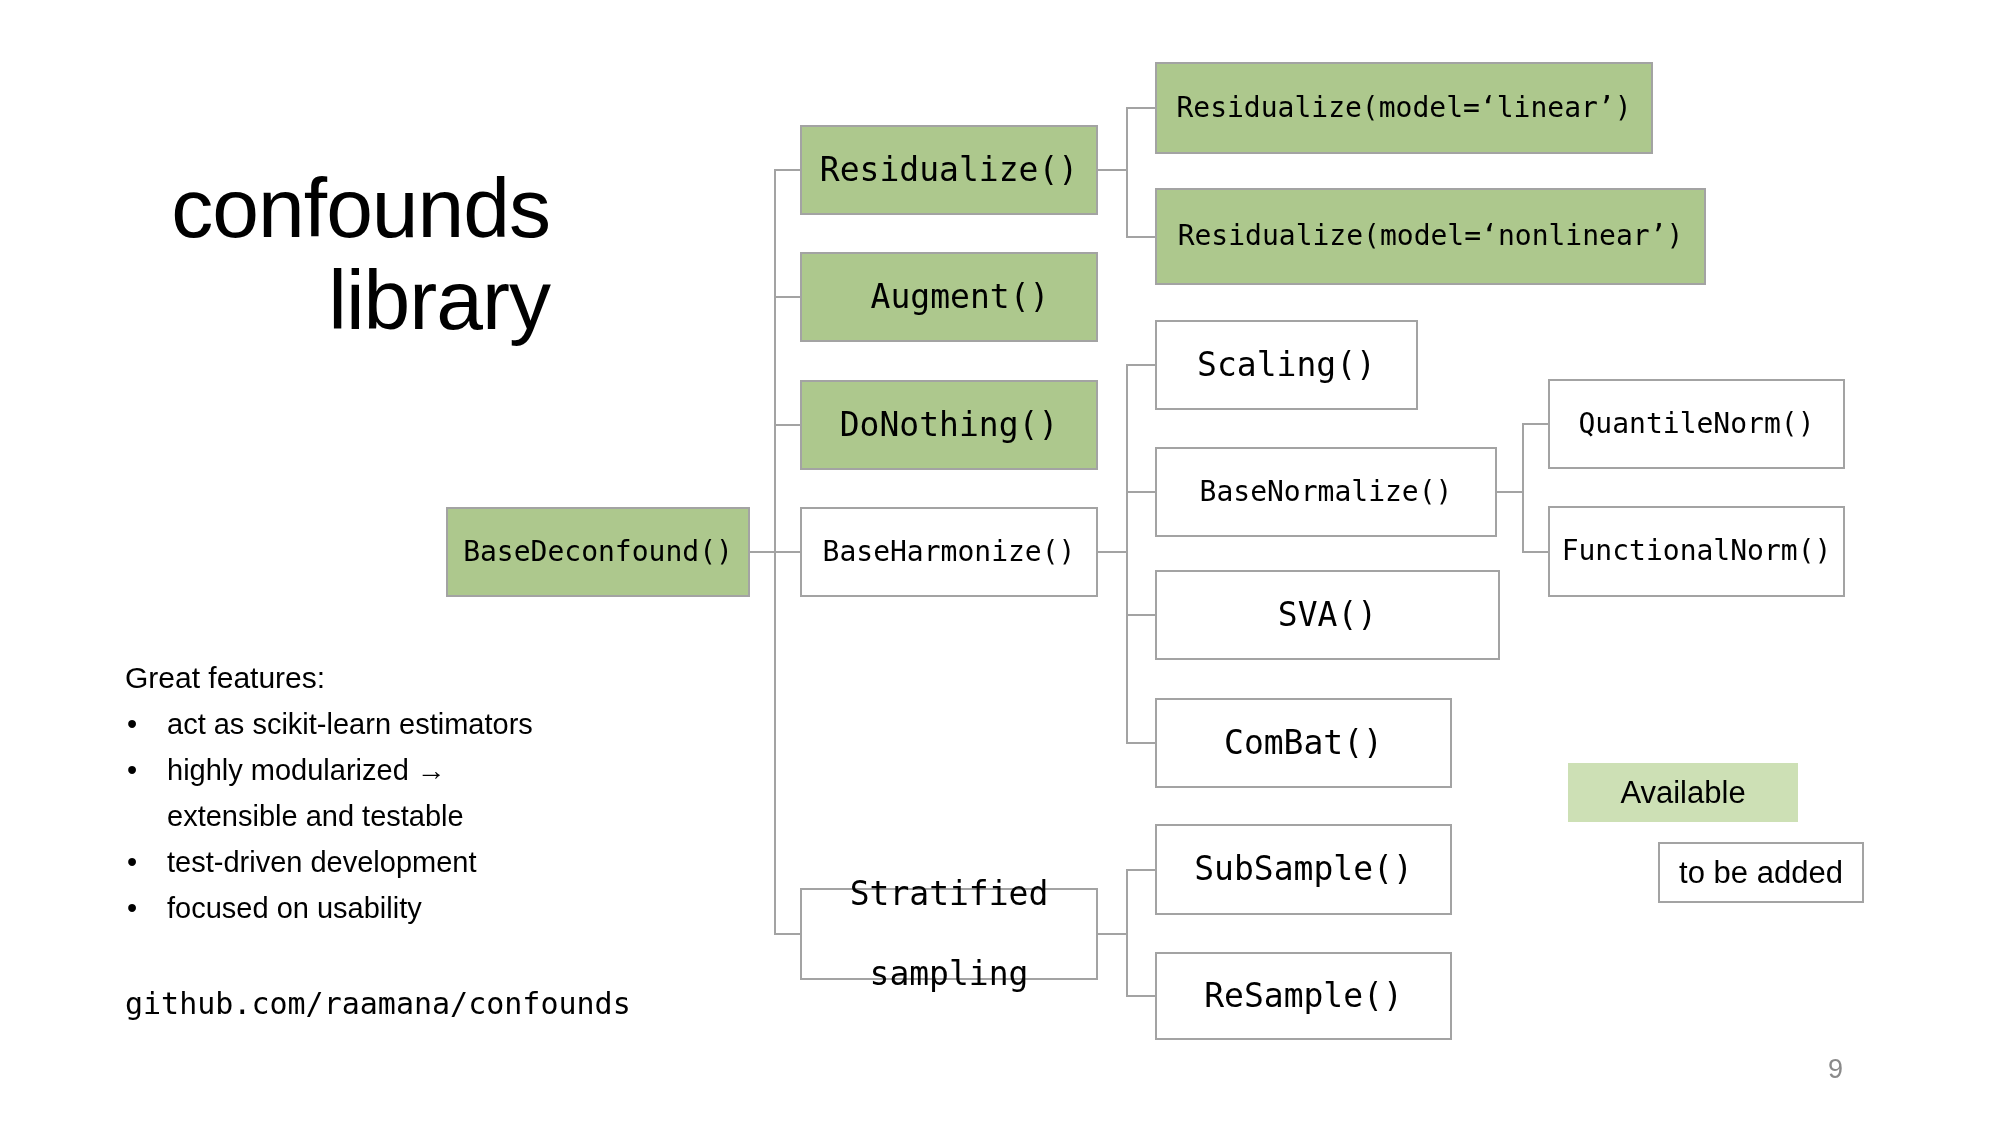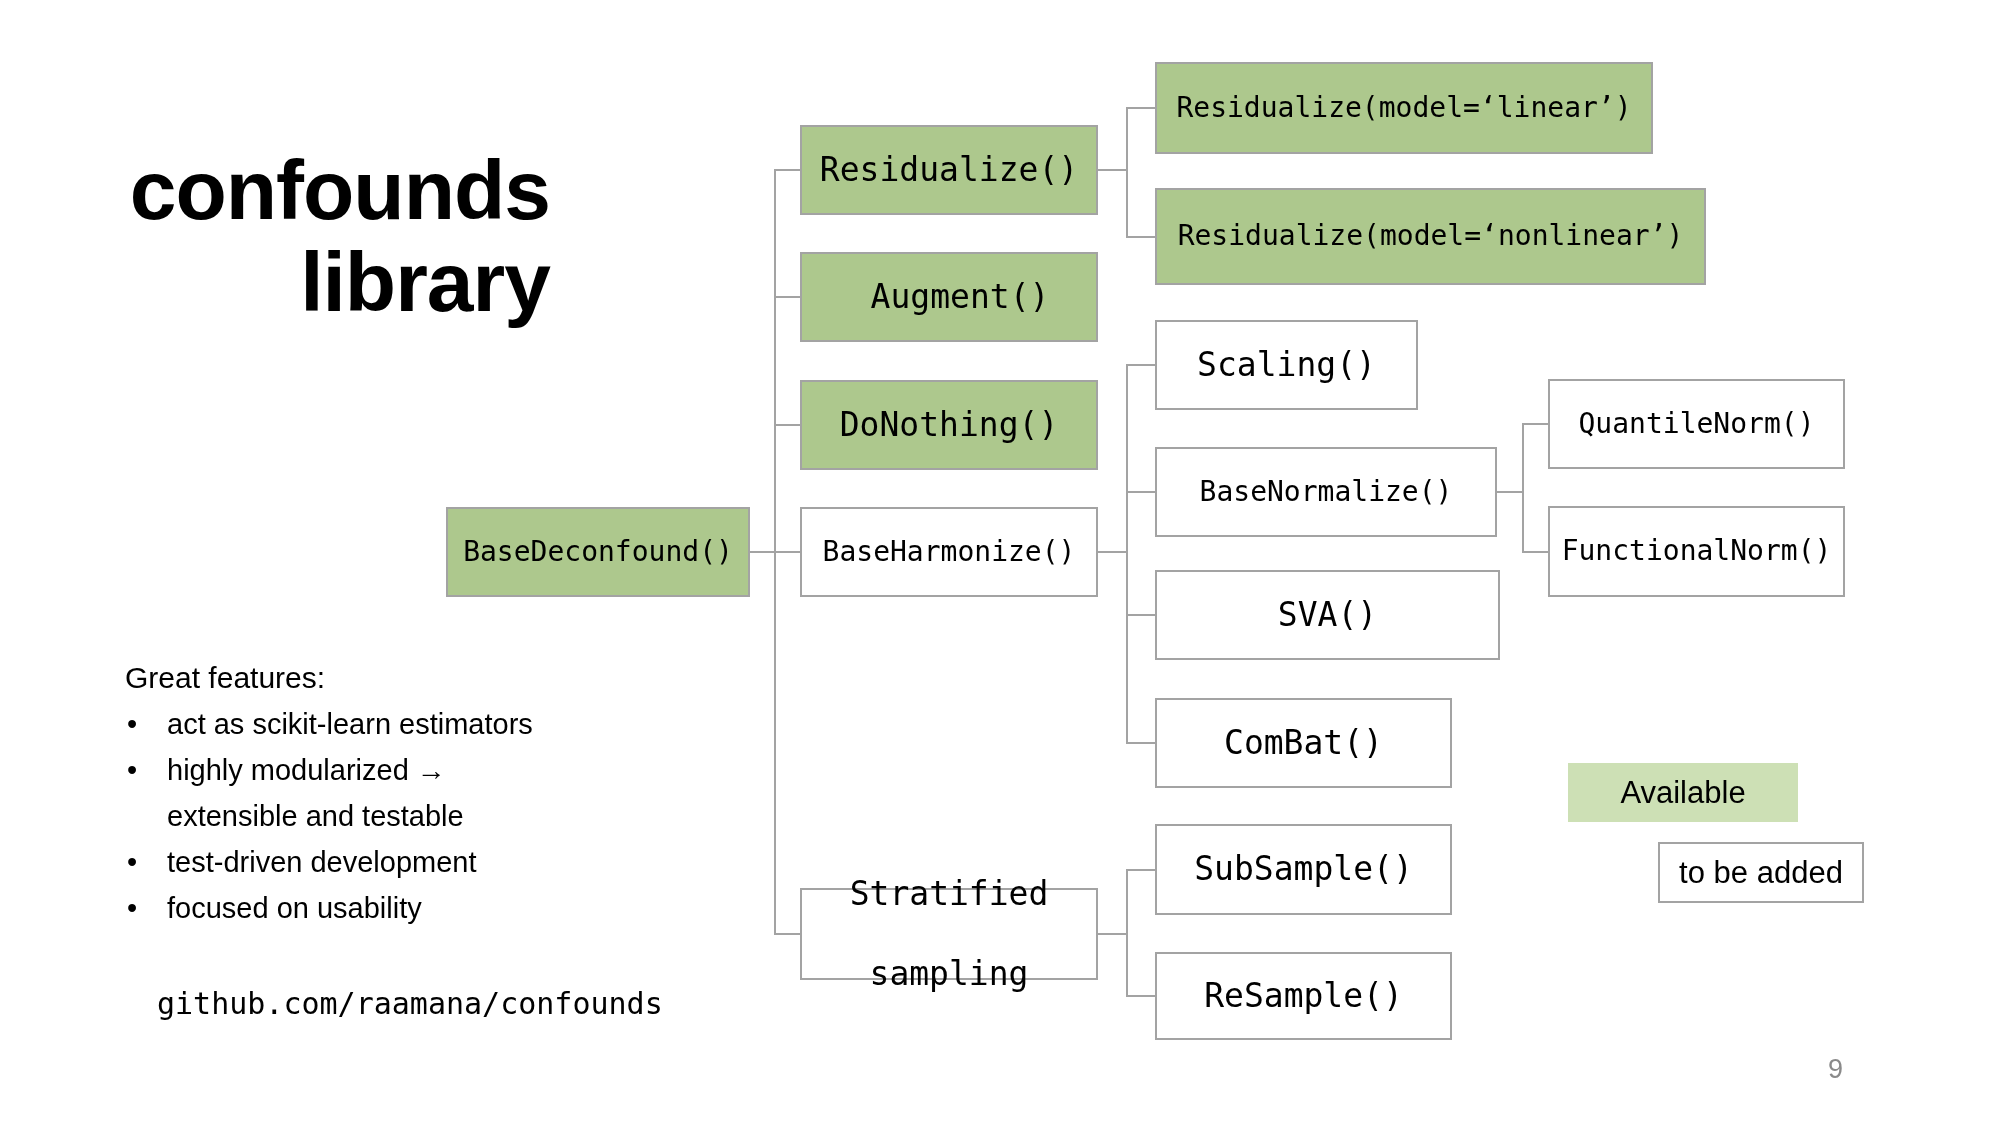--- a/index.html
+++ b/index.html
@@ -8,33 +8,33 @@
     --border:#a3a3a3;
     --line:#a3a3a3;
     --page-gray:#8a8a8a;
   }
   html,body{margin:0;padding:0;background:#fff;}
   .slide{
     position:relative;width:2000px;height:1125px;background:#ffffff;
     overflow:hidden;font-family:"Liberation Sans",sans-serif;color:#000;
   }
   .title{
-    position:absolute;left:90px;top:144px;width:460px;
-    text-align:right;font-size:84px;line-height:92px;font-weight:700;
+    position:absolute;left:90px;top:162px;width:460px;
+    text-align:right;font-size:84px;line-height:92px;font-weight:400;
     letter-spacing:-1px;
   }
   .features{position:absolute;left:125px;top:655px;width:560px;font-size:29px;line-height:46px;}
   .features-heading{font-size:30px;}
   .features ul{list-style:none;margin:0;padding:0;}
   .features li{position:relative;padding-left:42px;}
   .features .marker{position:absolute;left:2px;top:0;}
   .github{
     position:absolute;left:125px;top:986px;
     font-family:"DejaVu Sans Mono","Liberation Mono",monospace;
-    font-size:30px;color:#000;margin-left:32px;
+    font-size:30px;color:#000;
   }
   .node{
     position:absolute;box-sizing:border-box;border:2px solid var(--border);
     background:#ffffff;display:flex;flex-direction:column;align-items:center;
     justify-content:center;text-align:center;color:#000;
     font-family:"DejaVu Sans Mono","Liberation Mono",monospace;line-height:1.22;
   }
   .node.green{background:var(--green);}
   .cline{position:absolute;background:var(--line);}
   .legend-box{

